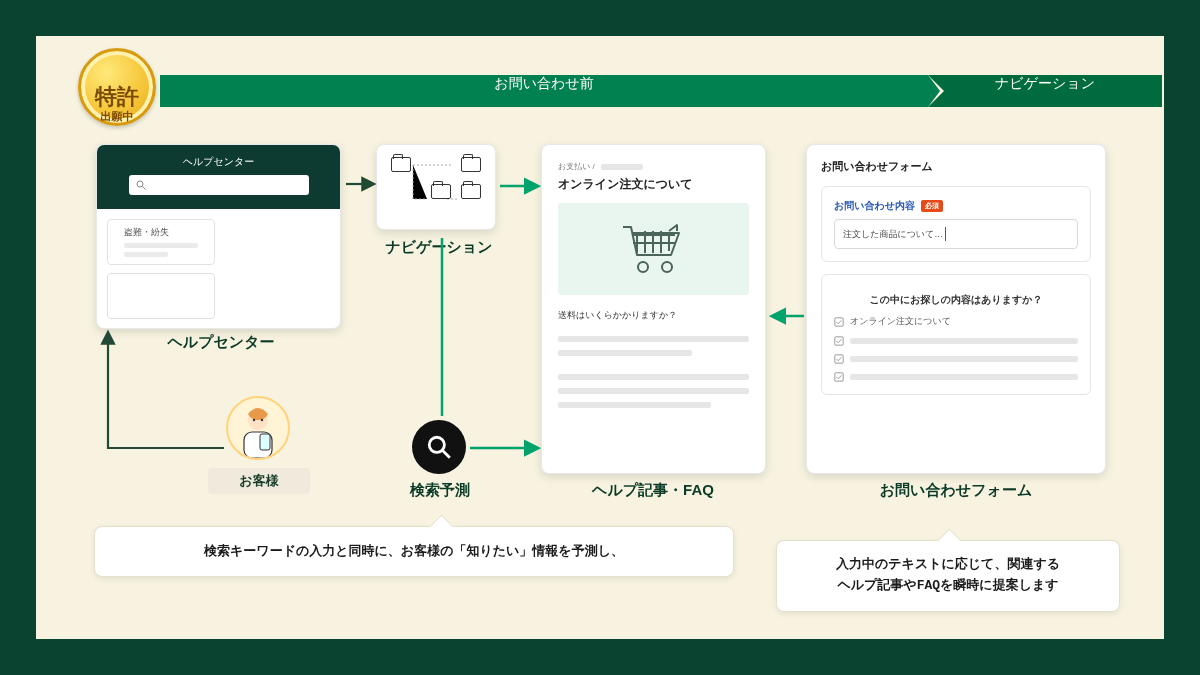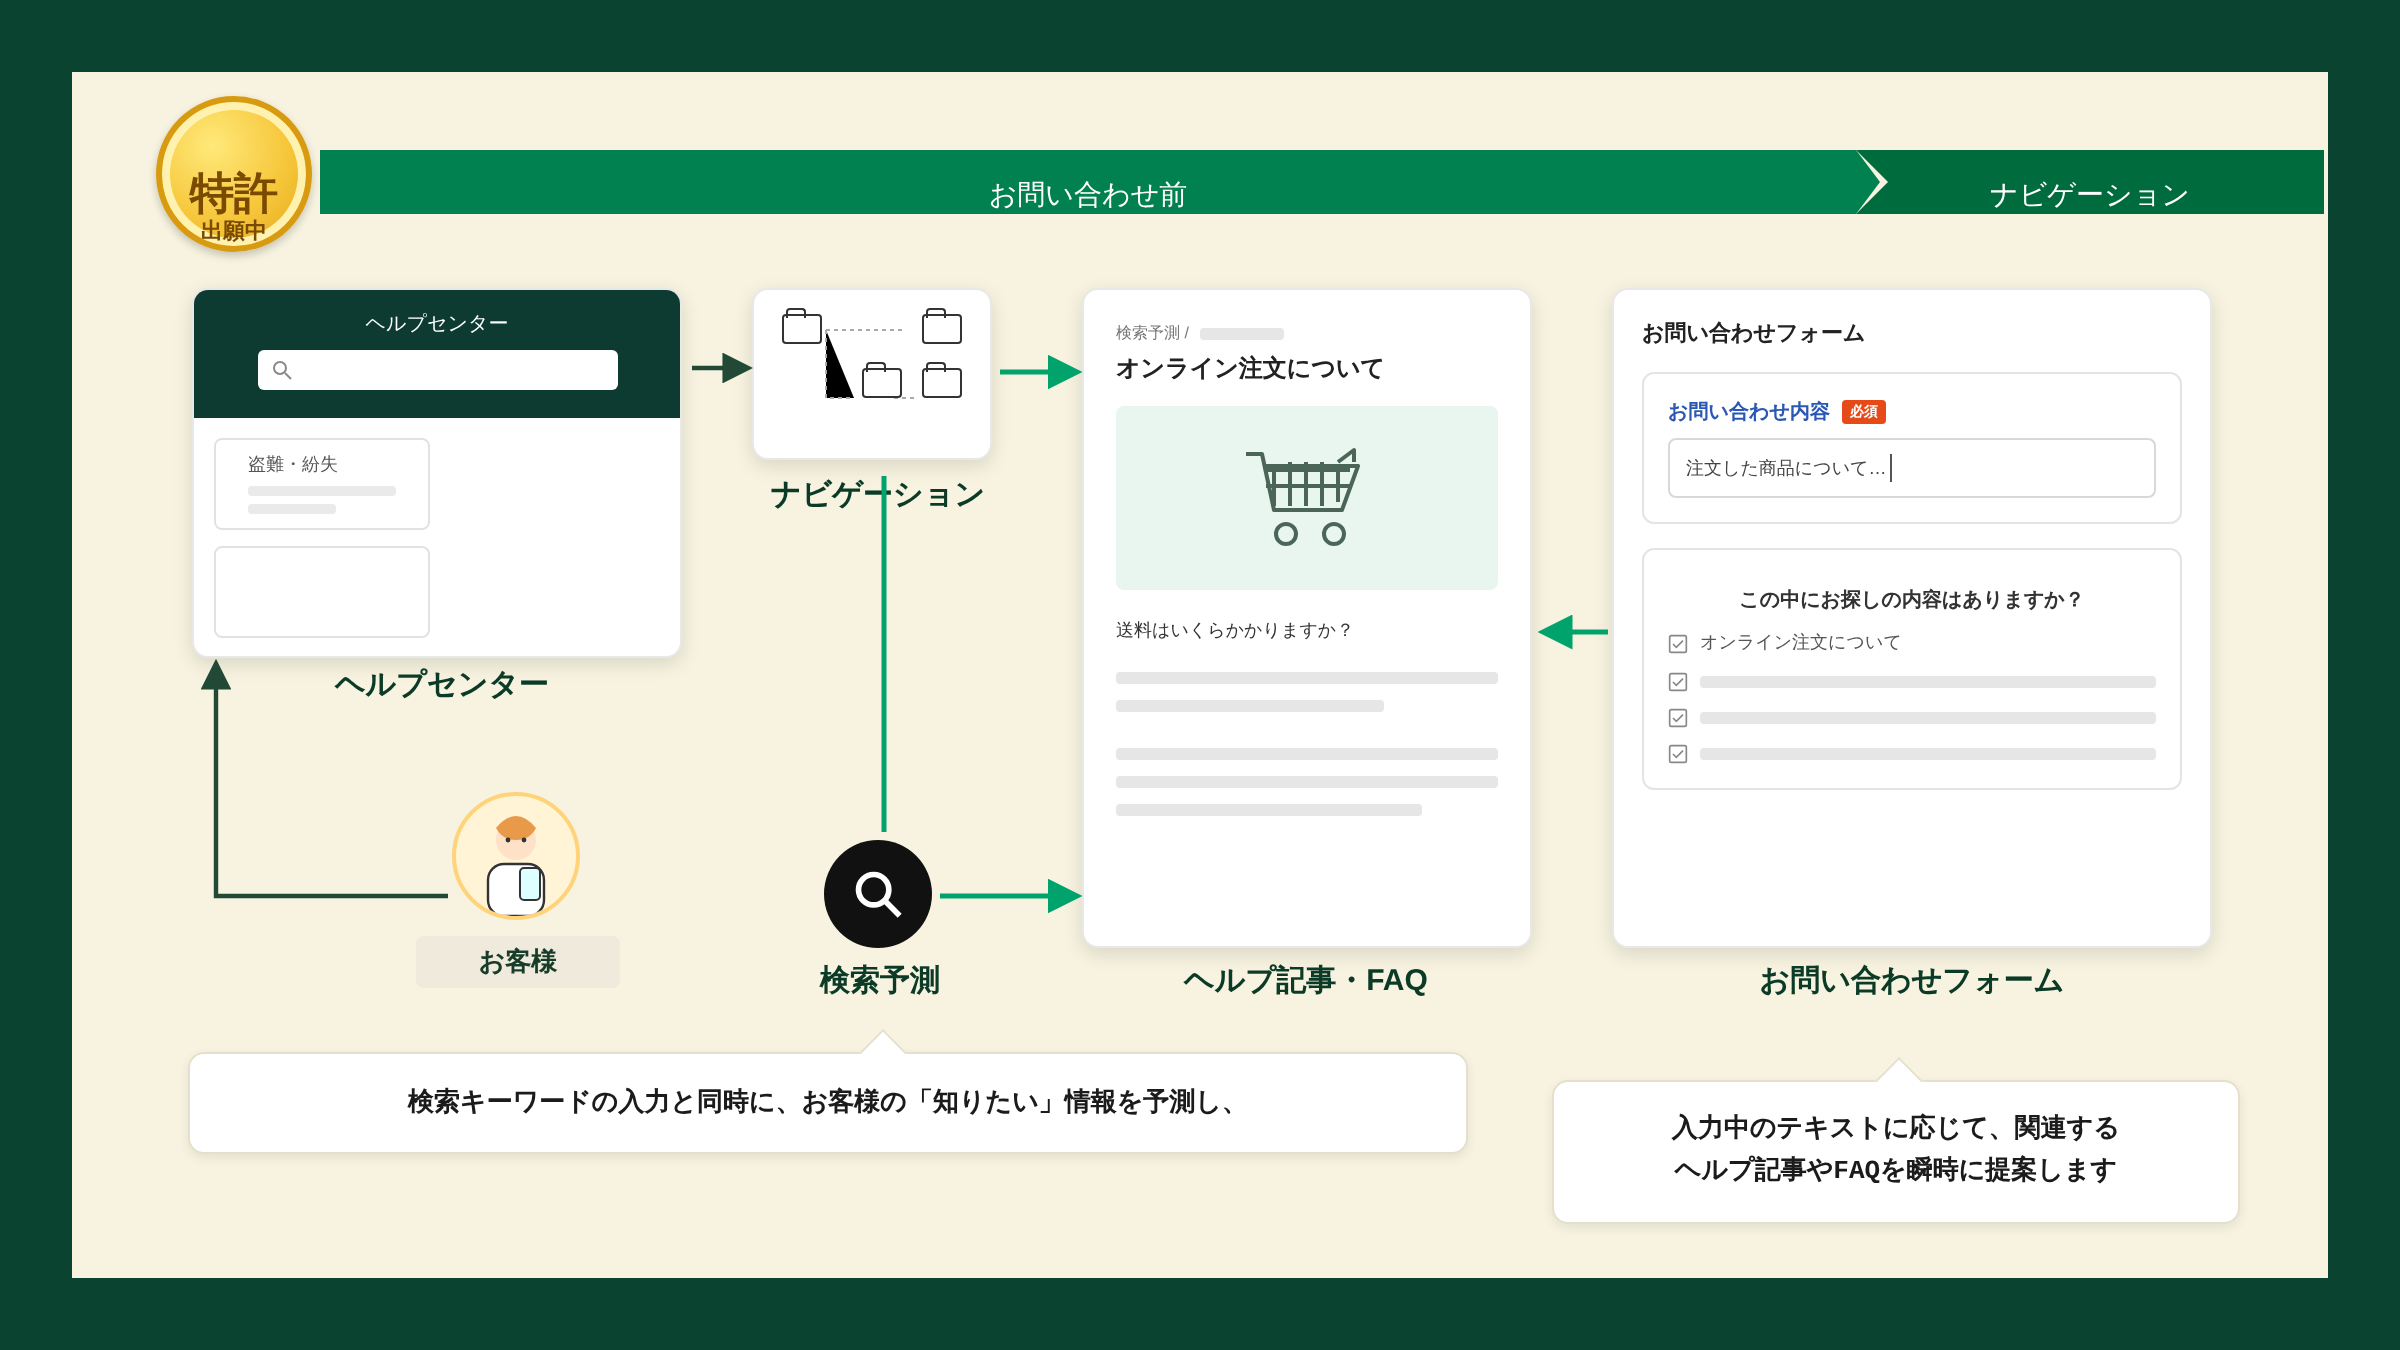--- a/index.html
+++ b/index.html
@@ -23,21 +23,21 @@
     position: absolute;
     left: 124px; top: 39px;
     width: 1002px; height: 32px;
     display: flex;
   }
   .step {
     position: relative;
     height: 32px;
     color: #fff;
     font-size: 14px;
-    display: flex; align-items: flex-end; justify-content: center;
+    display: flex; align-items: flex-start; justify-content: center;
   }
   .step1 { flex: 0 0 768px; background: #00814f; }
   .step1::after {
     content:"";
     position:absolute; right:-16px; top:0;
     border-top:16px solid transparent;
     border-bottom:16px solid transparent;
     border-left:16px solid #f7f3e0;
     z-index:2;
   }
@@ -262,21 +262,21 @@
     </div>
     <div class="r2">
       <div class="folder"></div>
       <div class="folder"></div>
     </div>
   </div>
   <div class="lbl lbl-nav">ナビゲーション</div>
 
   <div class="article-card">
     <div class="bc-row">
-      <span>検索予測 /</span>
+      <span>お支払い /</span>
         <span class="ghost"></span>
     </div>
     <div class="art-title">オンライン注文について</div>
     <div class="art-hero">
       <svg width="70" height="56" viewBox="0 0 70 56">
         <g stroke="#4b6558" stroke-width="2" fill="none" stroke-linejoin="round">
           <path d="M4 6 h8 l6 28 h34 l8 -22 h-46"></path>
           <path d="M18 12 v20 M26 10 v22 M34 10 v22 M42 10 v22 M50 12 v18"></path>
           <path d="M14 14 h42 M14 22 h42"></path>
           <circle cx="24" cy="46" r="5"></circle>

